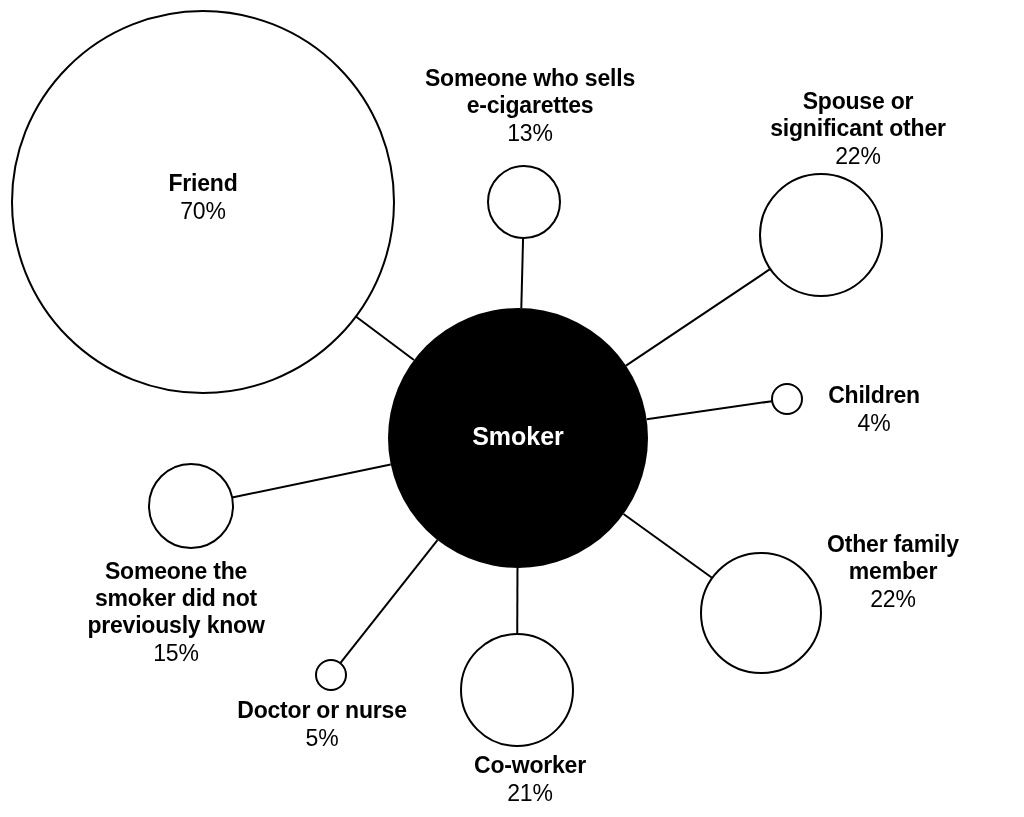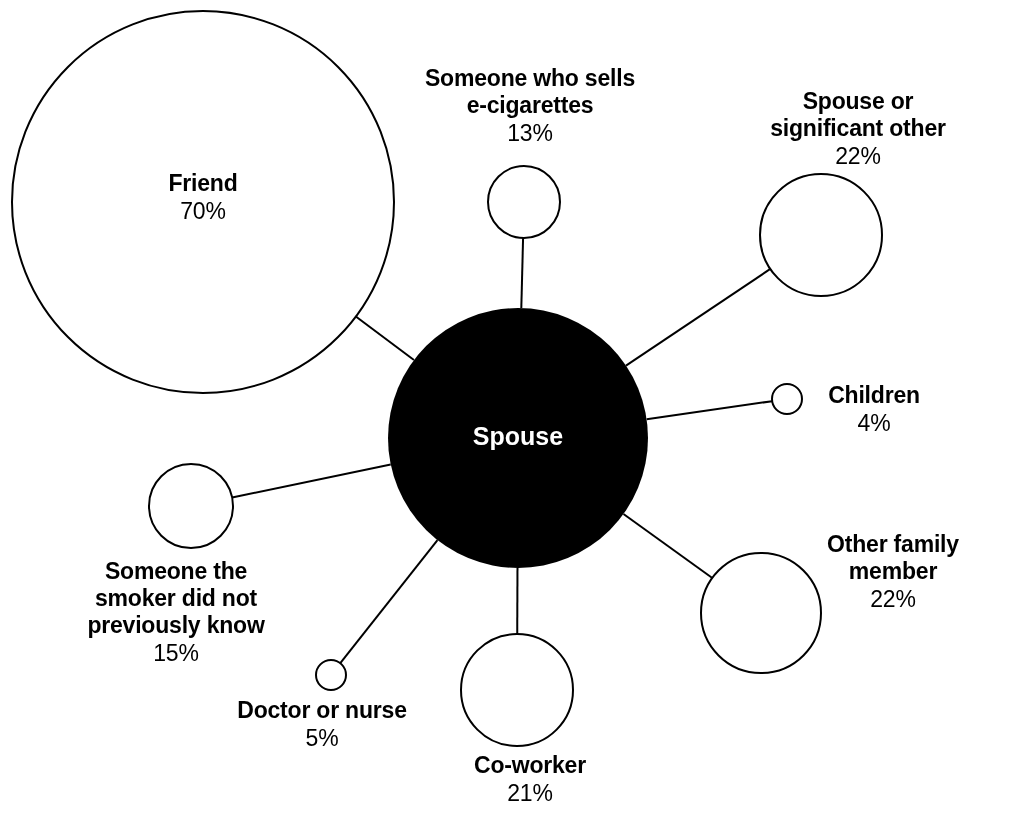--- a/index.html
+++ b/index.html
@@ -91,15 +91,15 @@
       <div class="node-label" style="left: 0px; top: 382px; width: 1024px; transform: translateX(362px);"><span class="label-name">Children</span><span class="label-value">4%</span></div>
       <div class="node-label" style="left: 0px; top: 531px; width: 1024px; transform: translateX(381px);"><span class="label-name">Other family
 member</span><span class="label-value">22%</span></div>
       <div class="node-label" style="left: 0px; top: 752px; width: 1024px; transform: translateX(18px);"><span class="label-name">Co-worker</span><span class="label-value">21%</span></div>
       <div class="node-label" style="left: 0px; top: 697px; width: 1024px; transform: translateX(-190px);"><span class="label-name">Doctor or nurse</span><span class="label-value">5%</span></div>
       <div class="node-label" style="left: 0px; top: 558px; width: 1024px; transform: translateX(-336px);"><span class="label-name">Someone the
 smoker did not
 previously know</span><span class="label-value">15%</span></div>
     </div>
   <div id="center-label-holder">
-      <div class="center-label" style="left: 388px; top: 422px; width: 260px; color: rgb(255, 255, 255);">Spouse</div>
+      <div class="center-label" style="left: 388px; top: 422px; width: 260px; color: rgb(255, 255, 255);">Smoker</div>
     </div>
 </div>
 
 </body></html>

